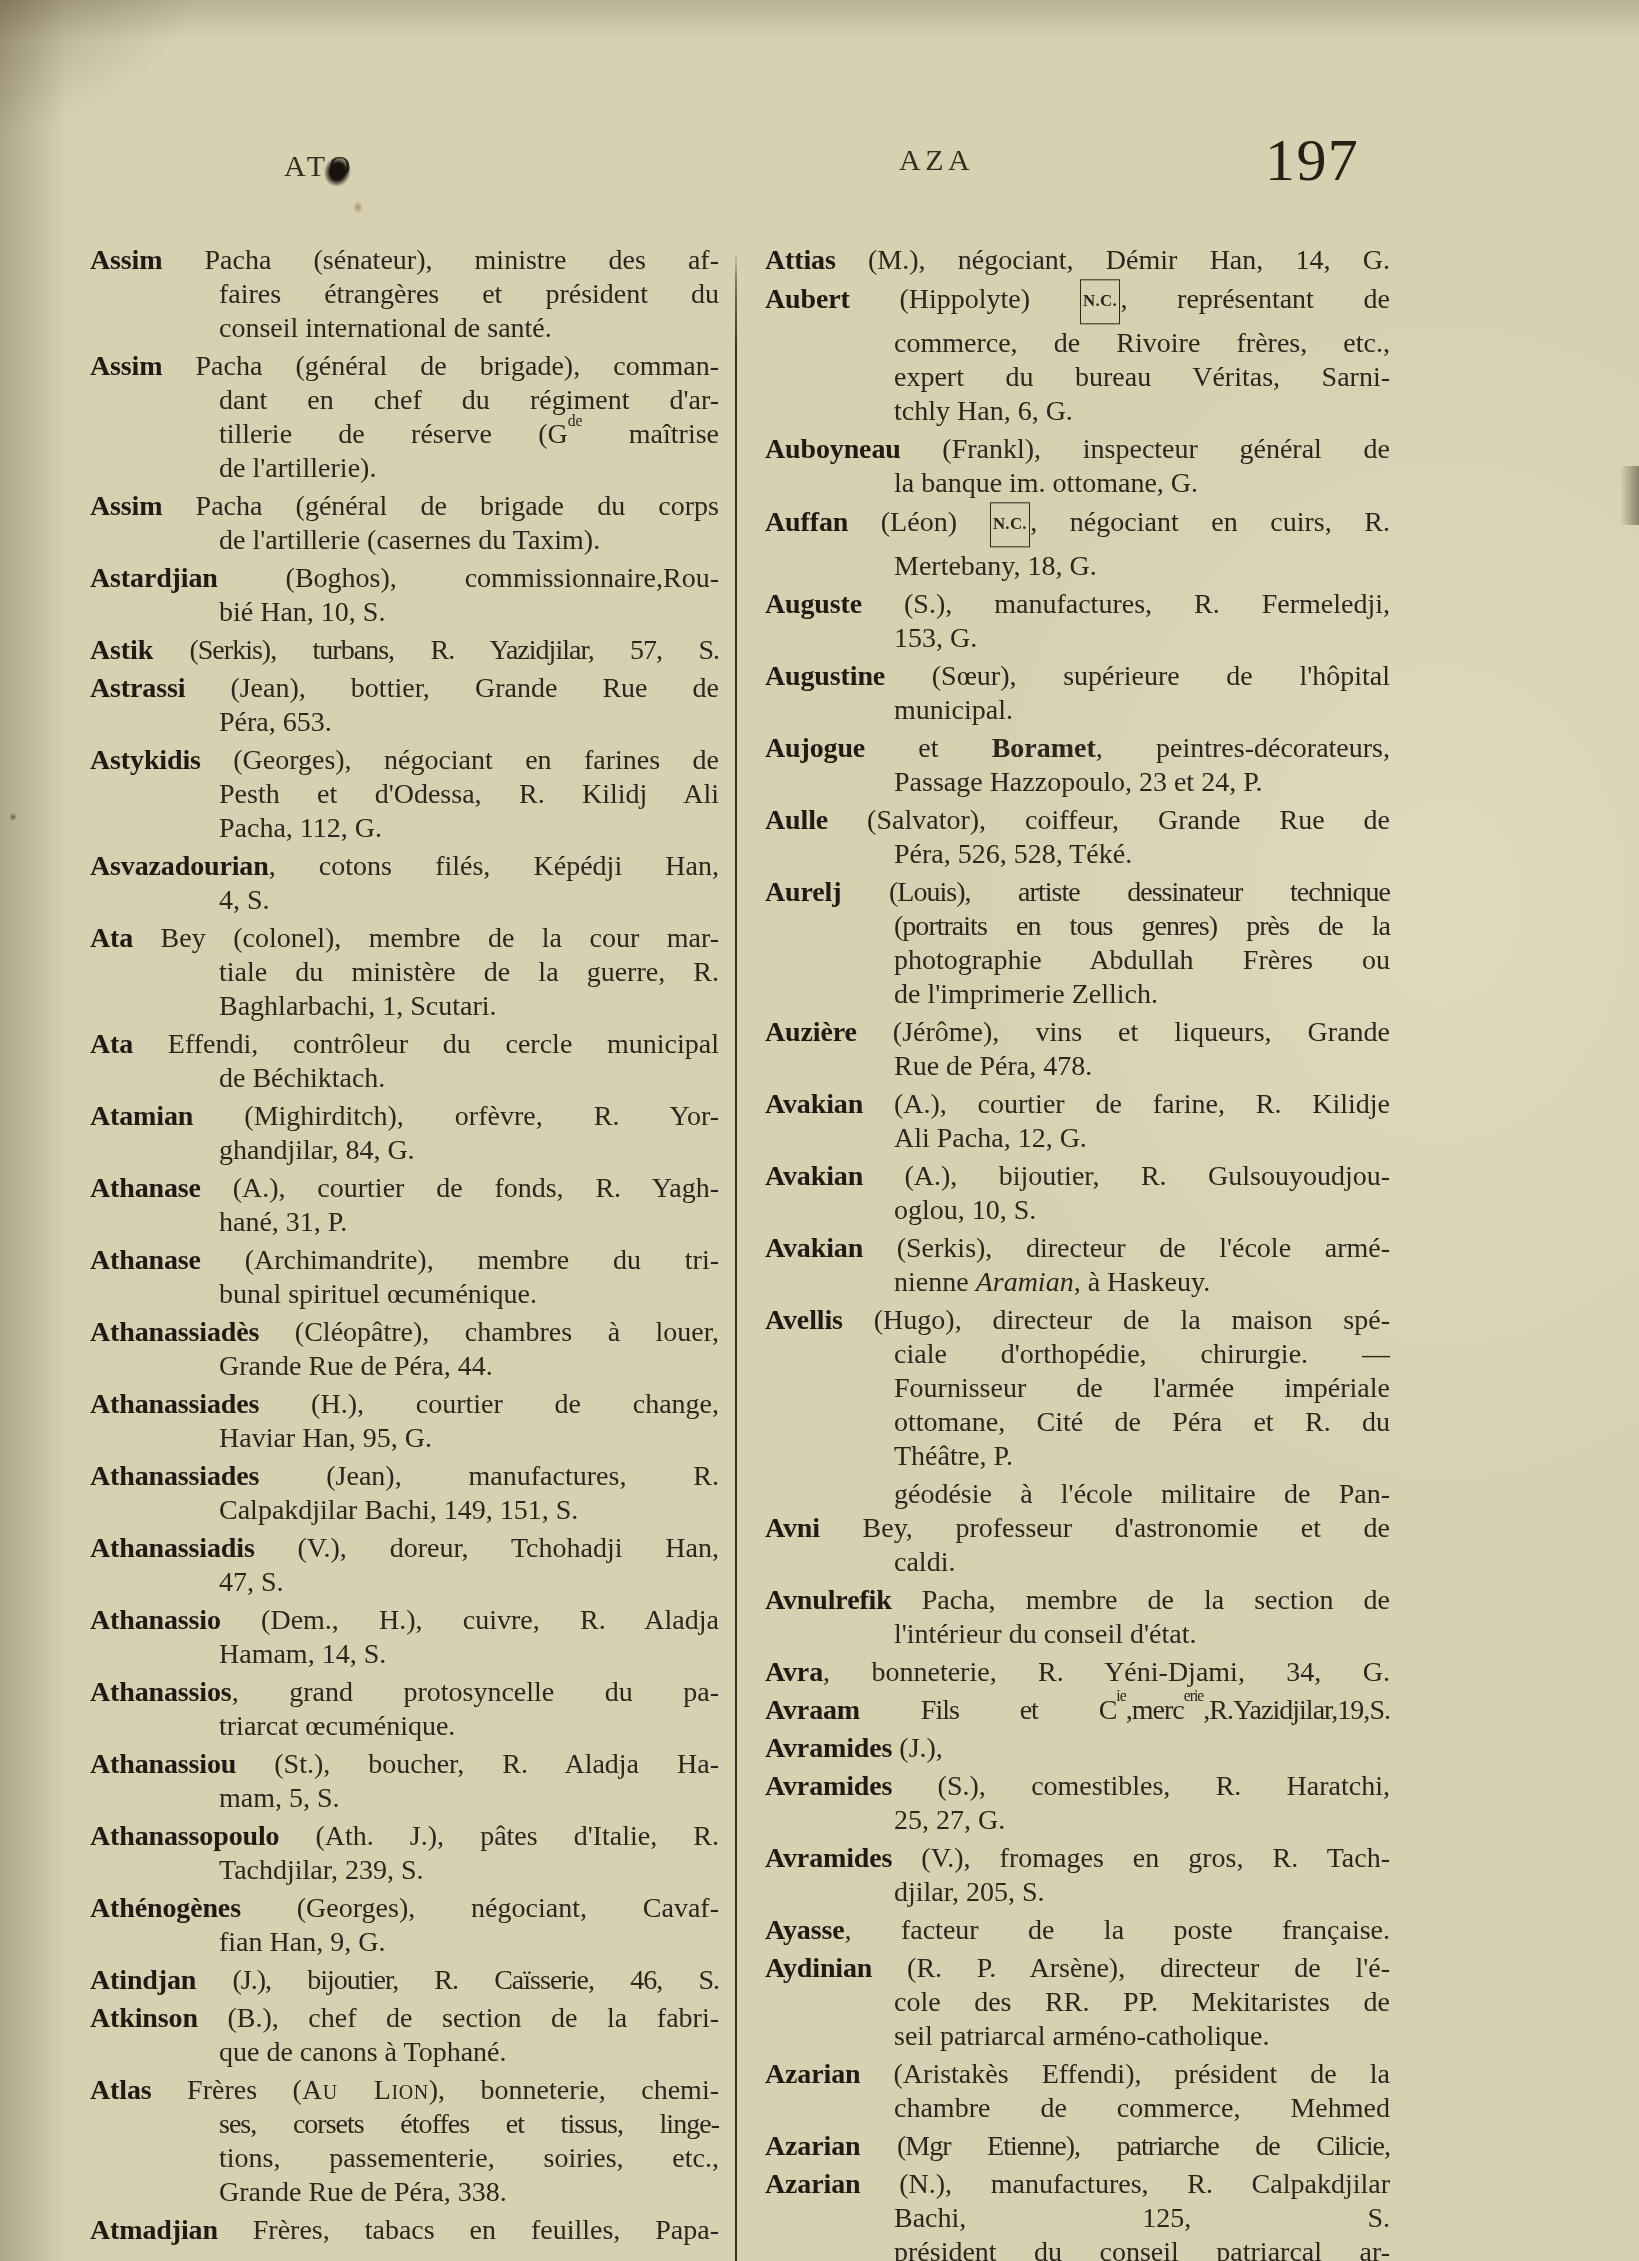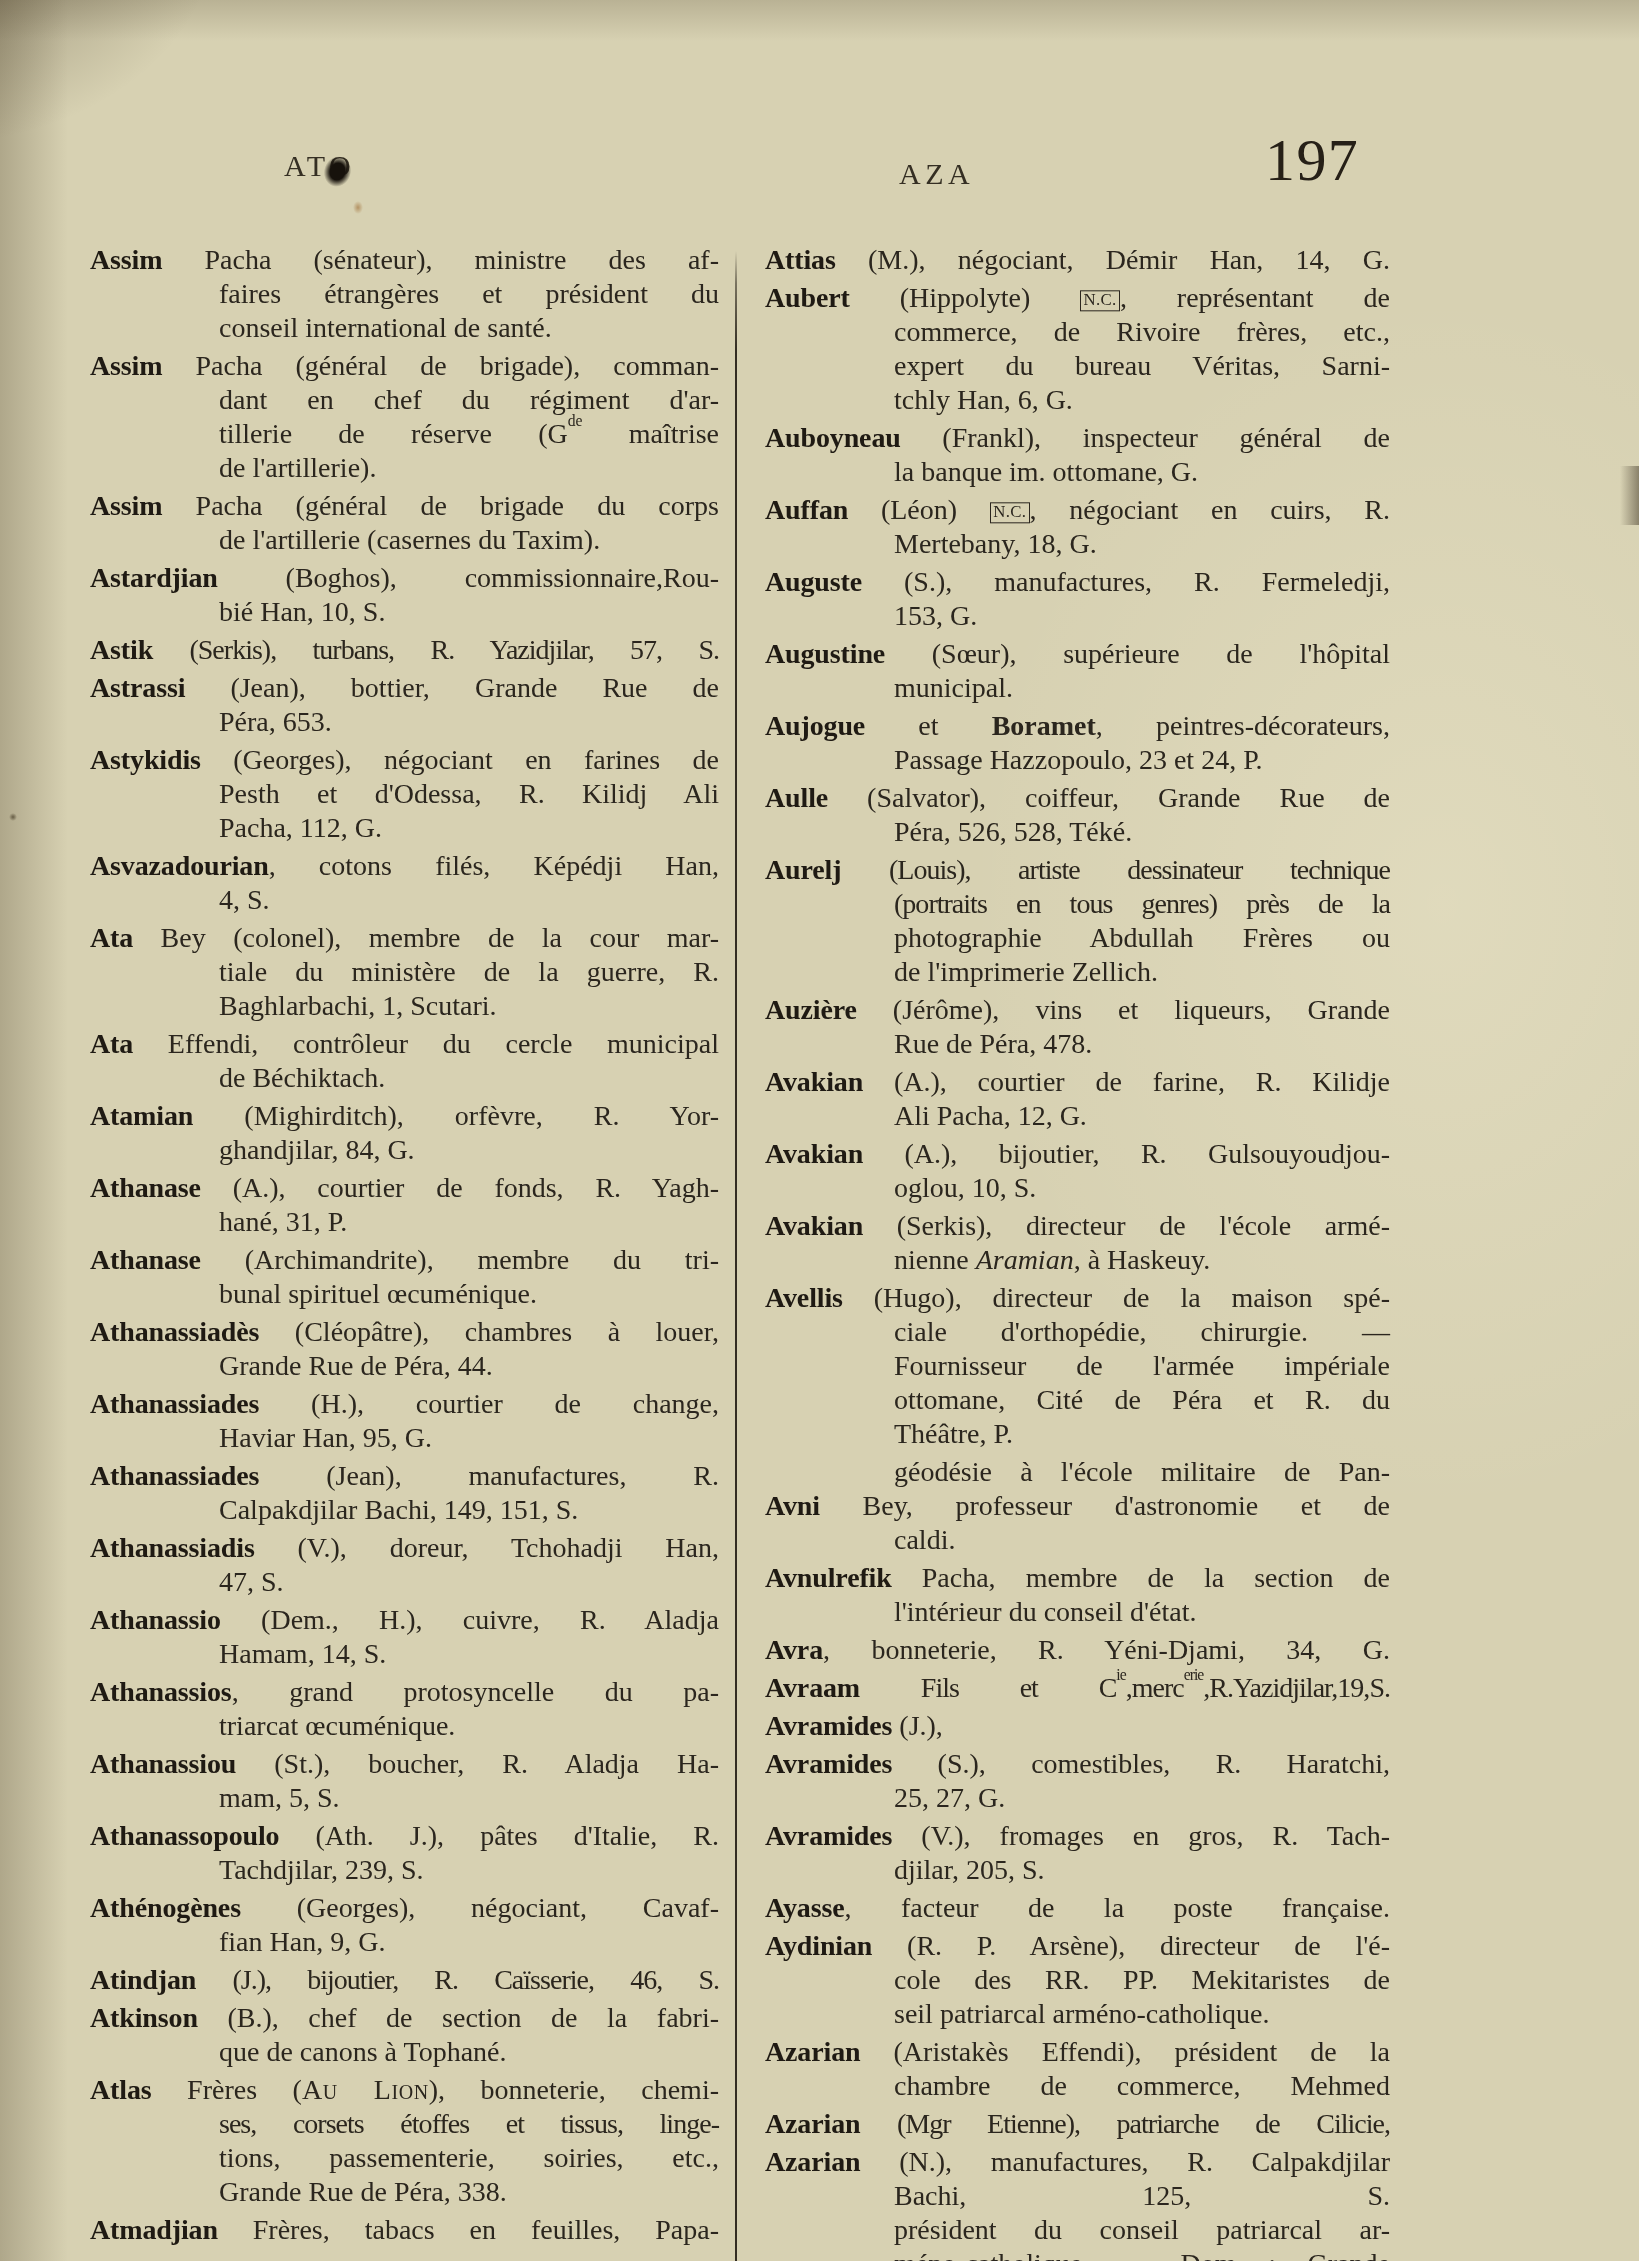--- a/index.html
+++ b/index.html
@@ -13,39 +13,39 @@
       linear-gradient(90deg, rgba(82,70,46,.30), rgba(82,70,46,0) 68px),
       linear-gradient(180deg, rgba(80,68,44,.22), rgba(80,68,44,0) 41px),
       radial-gradient(ellipse 678px 362px at 10% 104%, rgba(105,90,60,.42), rgba(105,90,60,0) 72%),
       linear-gradient(0deg, rgba(95,82,55,.25), rgba(95,82,55,0) 90px),
       radial-gradient(ellipse 633px 814px at 88% 35%, rgba(255,250,226,.22), rgba(255,250,226,0) 75%),
       radial-gradient(ellipse 317px 226px at 30% 97%, rgba(120,100,65,.25), rgba(120,100,65,0) 70%);
   }
   
   .head-key{position:absolute; font-size:30px; letter-spacing:4.5px; color:#352f23; white-space:nowrap;}
   #hleft{left:284px; top:149px;}
-  #hright{left:899px; top:157px;}
+  #hright{left:899px; top:143px;}
   .page-number{position:absolute; left:1265px; top:126px; font-size:60px; letter-spacing:1.4px; color:#262017; font-weight:500;}
   .blot{position:absolute; left:324px; top:156px; width:27px; height:31px; border-radius:50%;
         background:radial-gradient(closest-side,#17120c 55%, rgba(23,18,12,.45) 80%, rgba(23,18,12,0));
         transform:rotate(18deg);}
   
   .col{position:absolute; top:239px; font-size:28px; line-height:34px; color:#2b261e;}
   .col-left{left:86px; width:637px;}
   .col-right{left:761px; width:633px;}
   .entry{margin:4px;}
   .line{text-align:justify; text-align-last:justify; white-space:normal;}
   .line.cont{margin-left:129px;}
   .line.final{text-align-last:left;}
   b.nm{font-weight:700; color:#1f1a13; letter-spacing:-0.005em;}
   i{font-style:italic;}
   .sc{font-variant:small-caps; letter-spacing:.02em;}
   sup{font-size:.56em; line-height:0; position:relative; top:-.45em;}
   .nc{display:inline-block; font-size:.60em; line-height:1.12; border:1.8px solid #2b261e;
-      padding:0 .14em; letter-spacing:.02em; transform:translateY(-.10em); font-weight:400;}
+      padding:12px .14em; letter-spacing:.02em; transform:translateY(-.10em); font-weight:700;}
   
   .divider{position:absolute; left:735px; top:251px; width:2.3px; height:2175px;
       background:linear-gradient(180deg, rgba(45,39,28,0) 0, rgba(45,39,28,.55) 32px,
                  #332d22 99px, #332d22 96%, rgba(45,39,28,.35));}
   
   .artifact{position:absolute;}
   .stain-top{left:353px; top:201px; width:10px; height:12.7px; border-radius:50%;
       background:radial-gradient(closest-side, rgba(150,95,35,.55), rgba(150,95,35,0));}
   .speck-mid{left:9px; top:813px; width:8.1px; height:8.1px; border-radius:50%;
       background:radial-gradient(closest-side, rgba(80,70,48,.8), rgba(80,70,48,0));}

